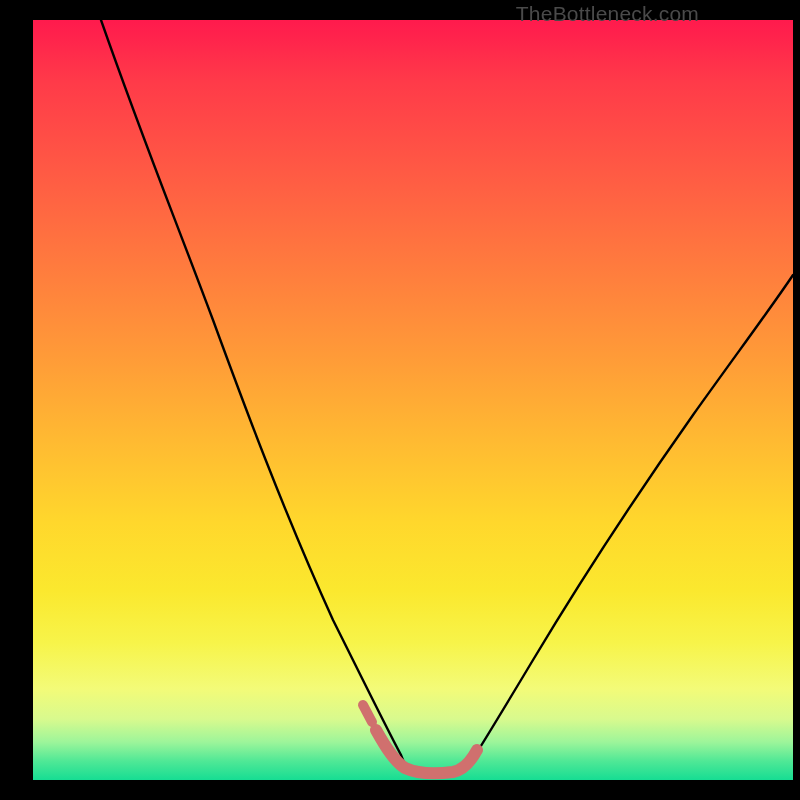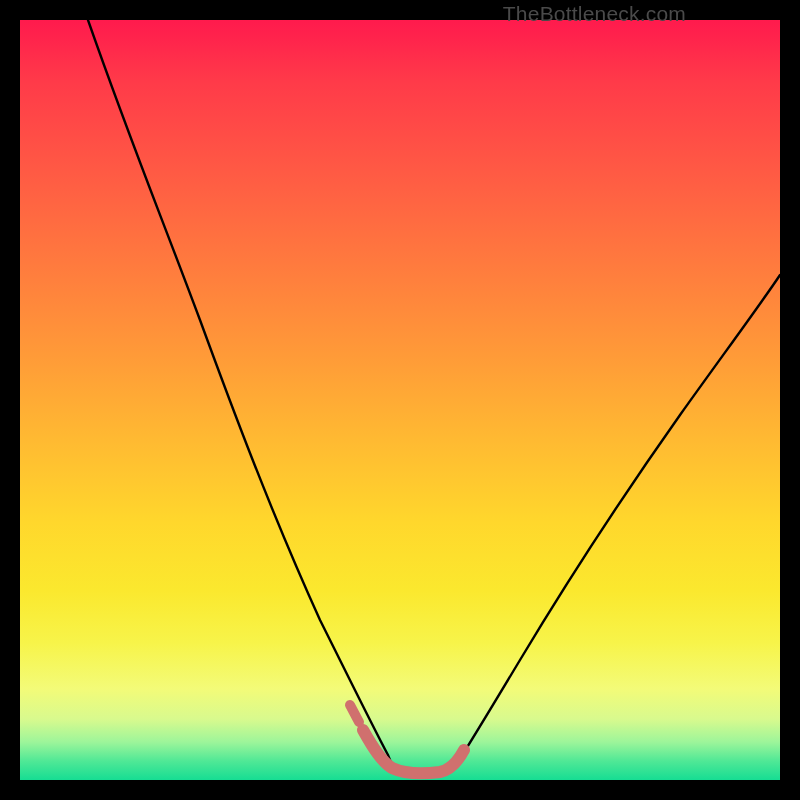--- a/index.html
+++ b/index.html
@@ -6,21 +6,21 @@
     margin: 0;
     padding: 0;
     width: 800px;
     height: 800px;
     background: #000;
     overflow: hidden;
     font-family: Arial, Helvetica, sans-serif;
   }
   .frame {
     position: absolute;
-    left: 0;
+    left: 13px;
     top: 0;
     width: 696px;
     height: 800px;
     background: #000;
   }
   .plot {
     position: absolute;
     left: 20px;
     top: 20px;
     width: 760px;

